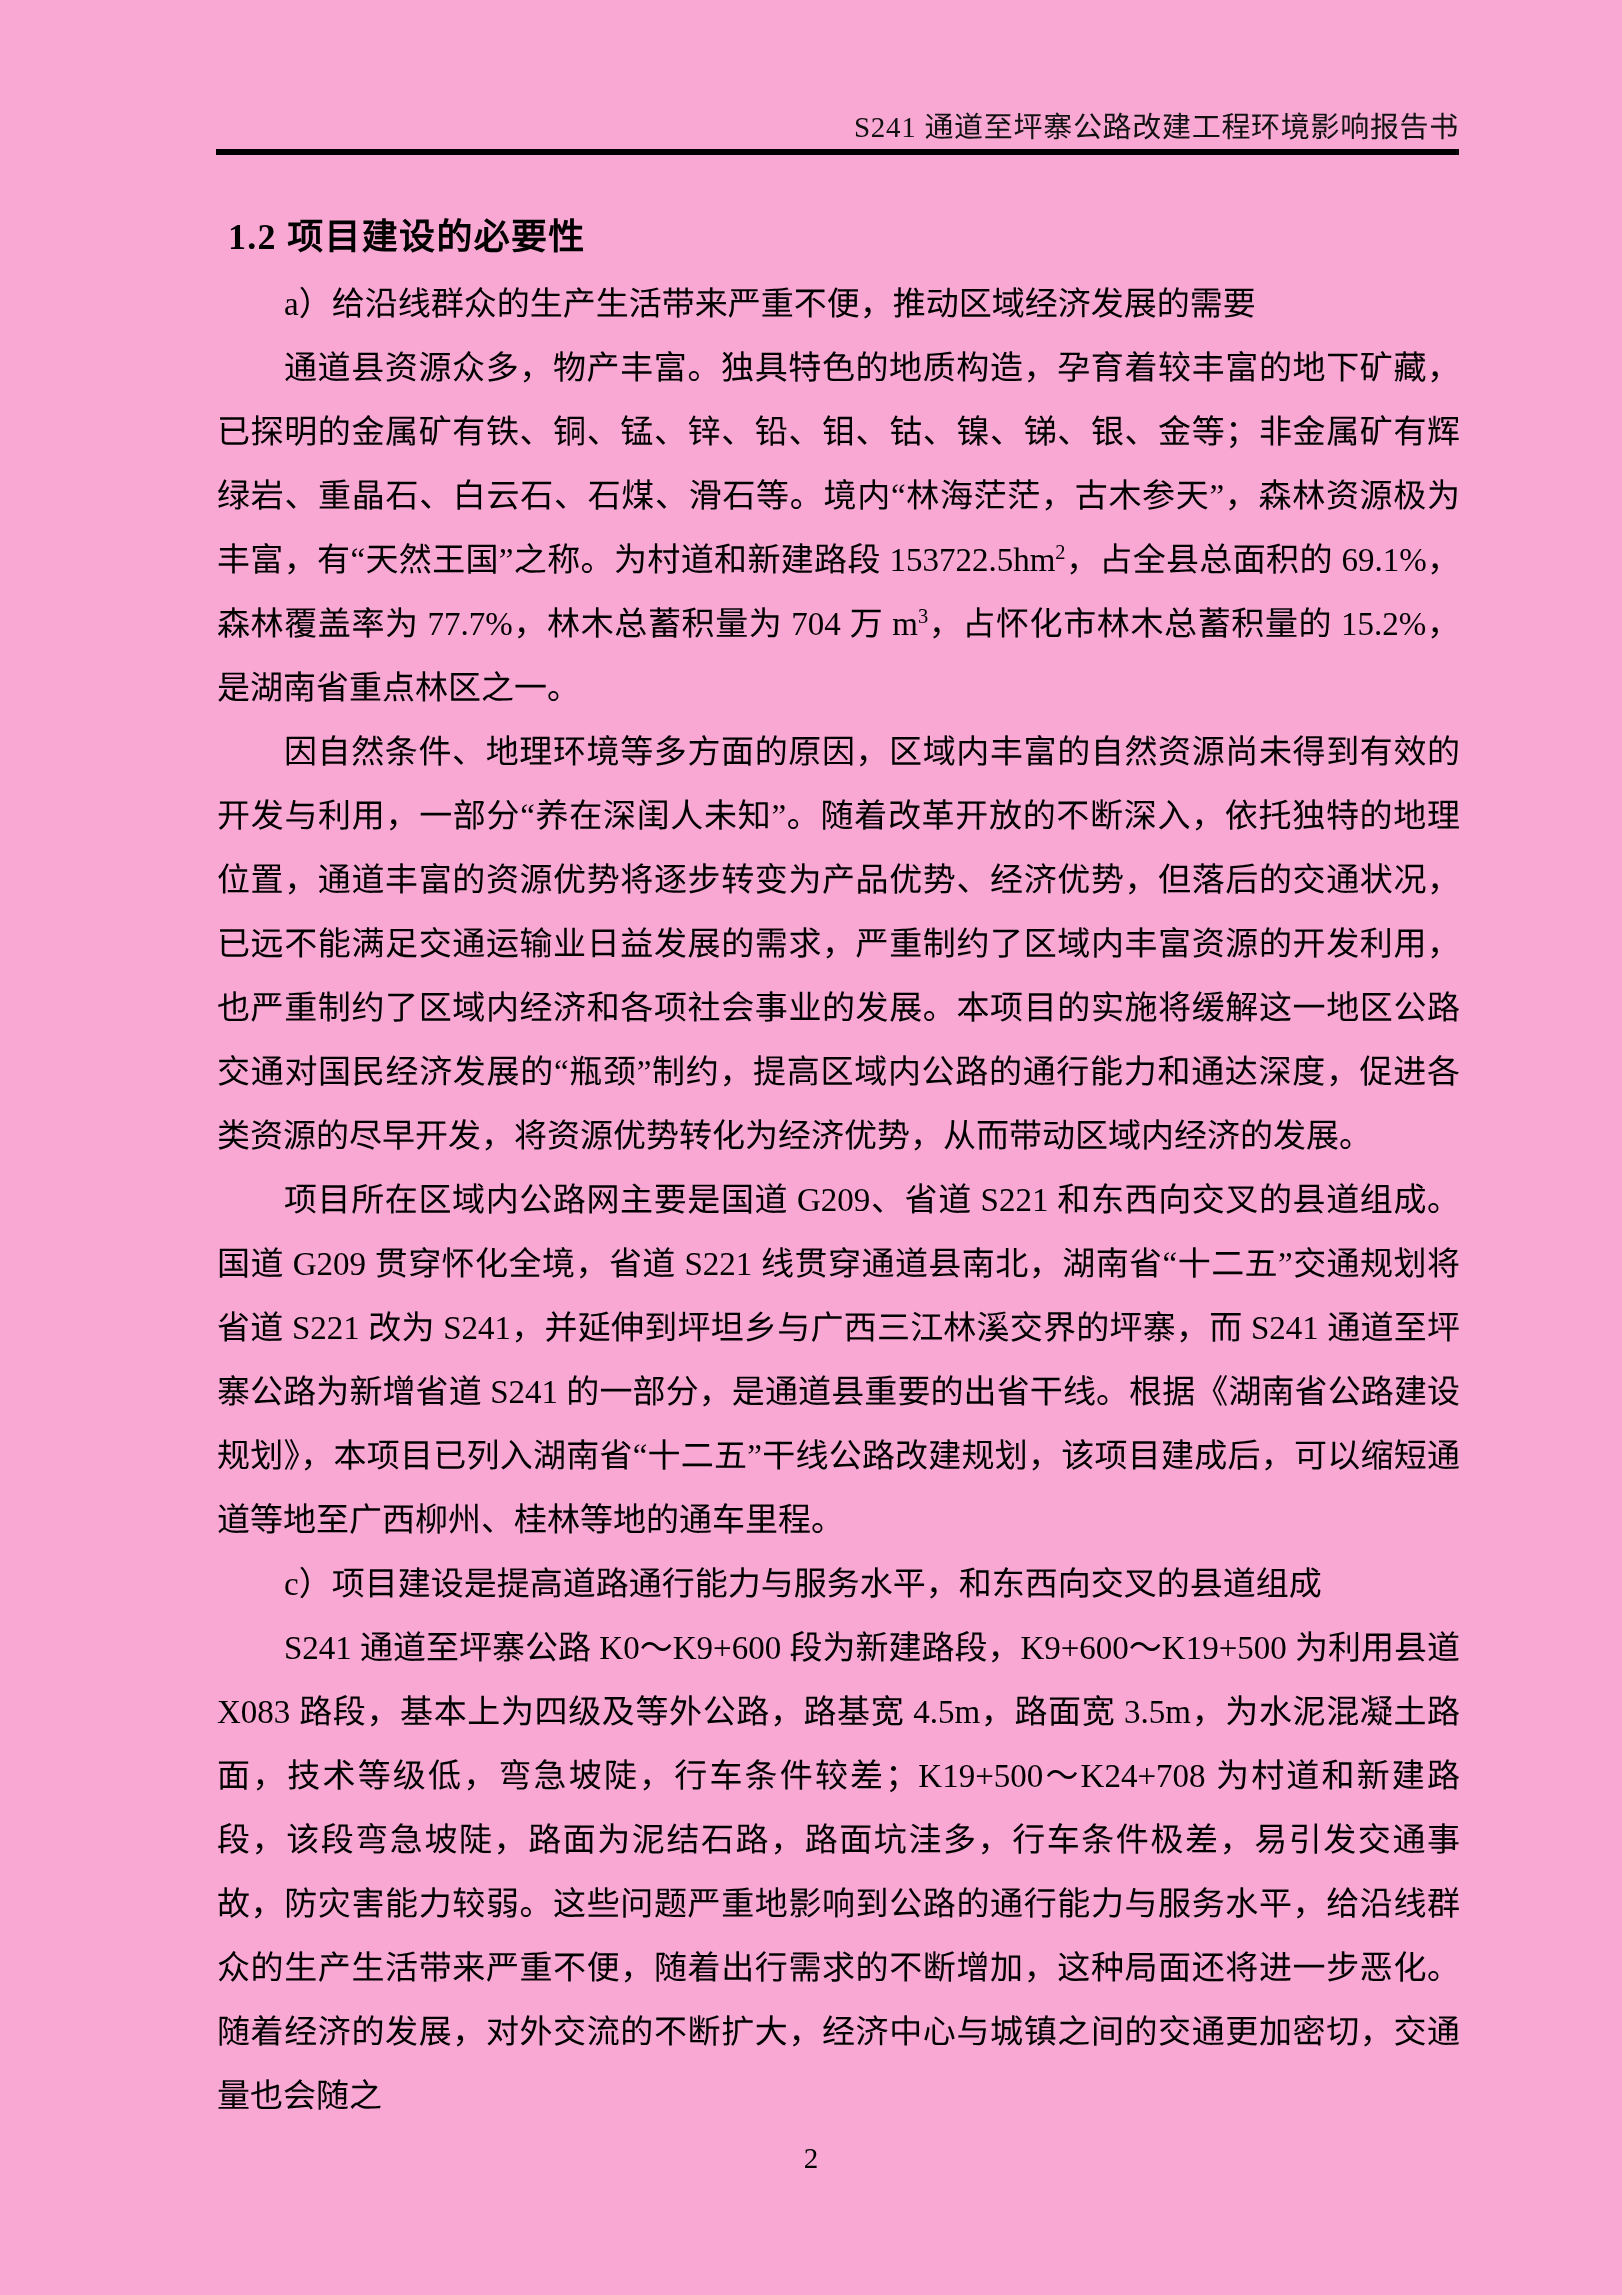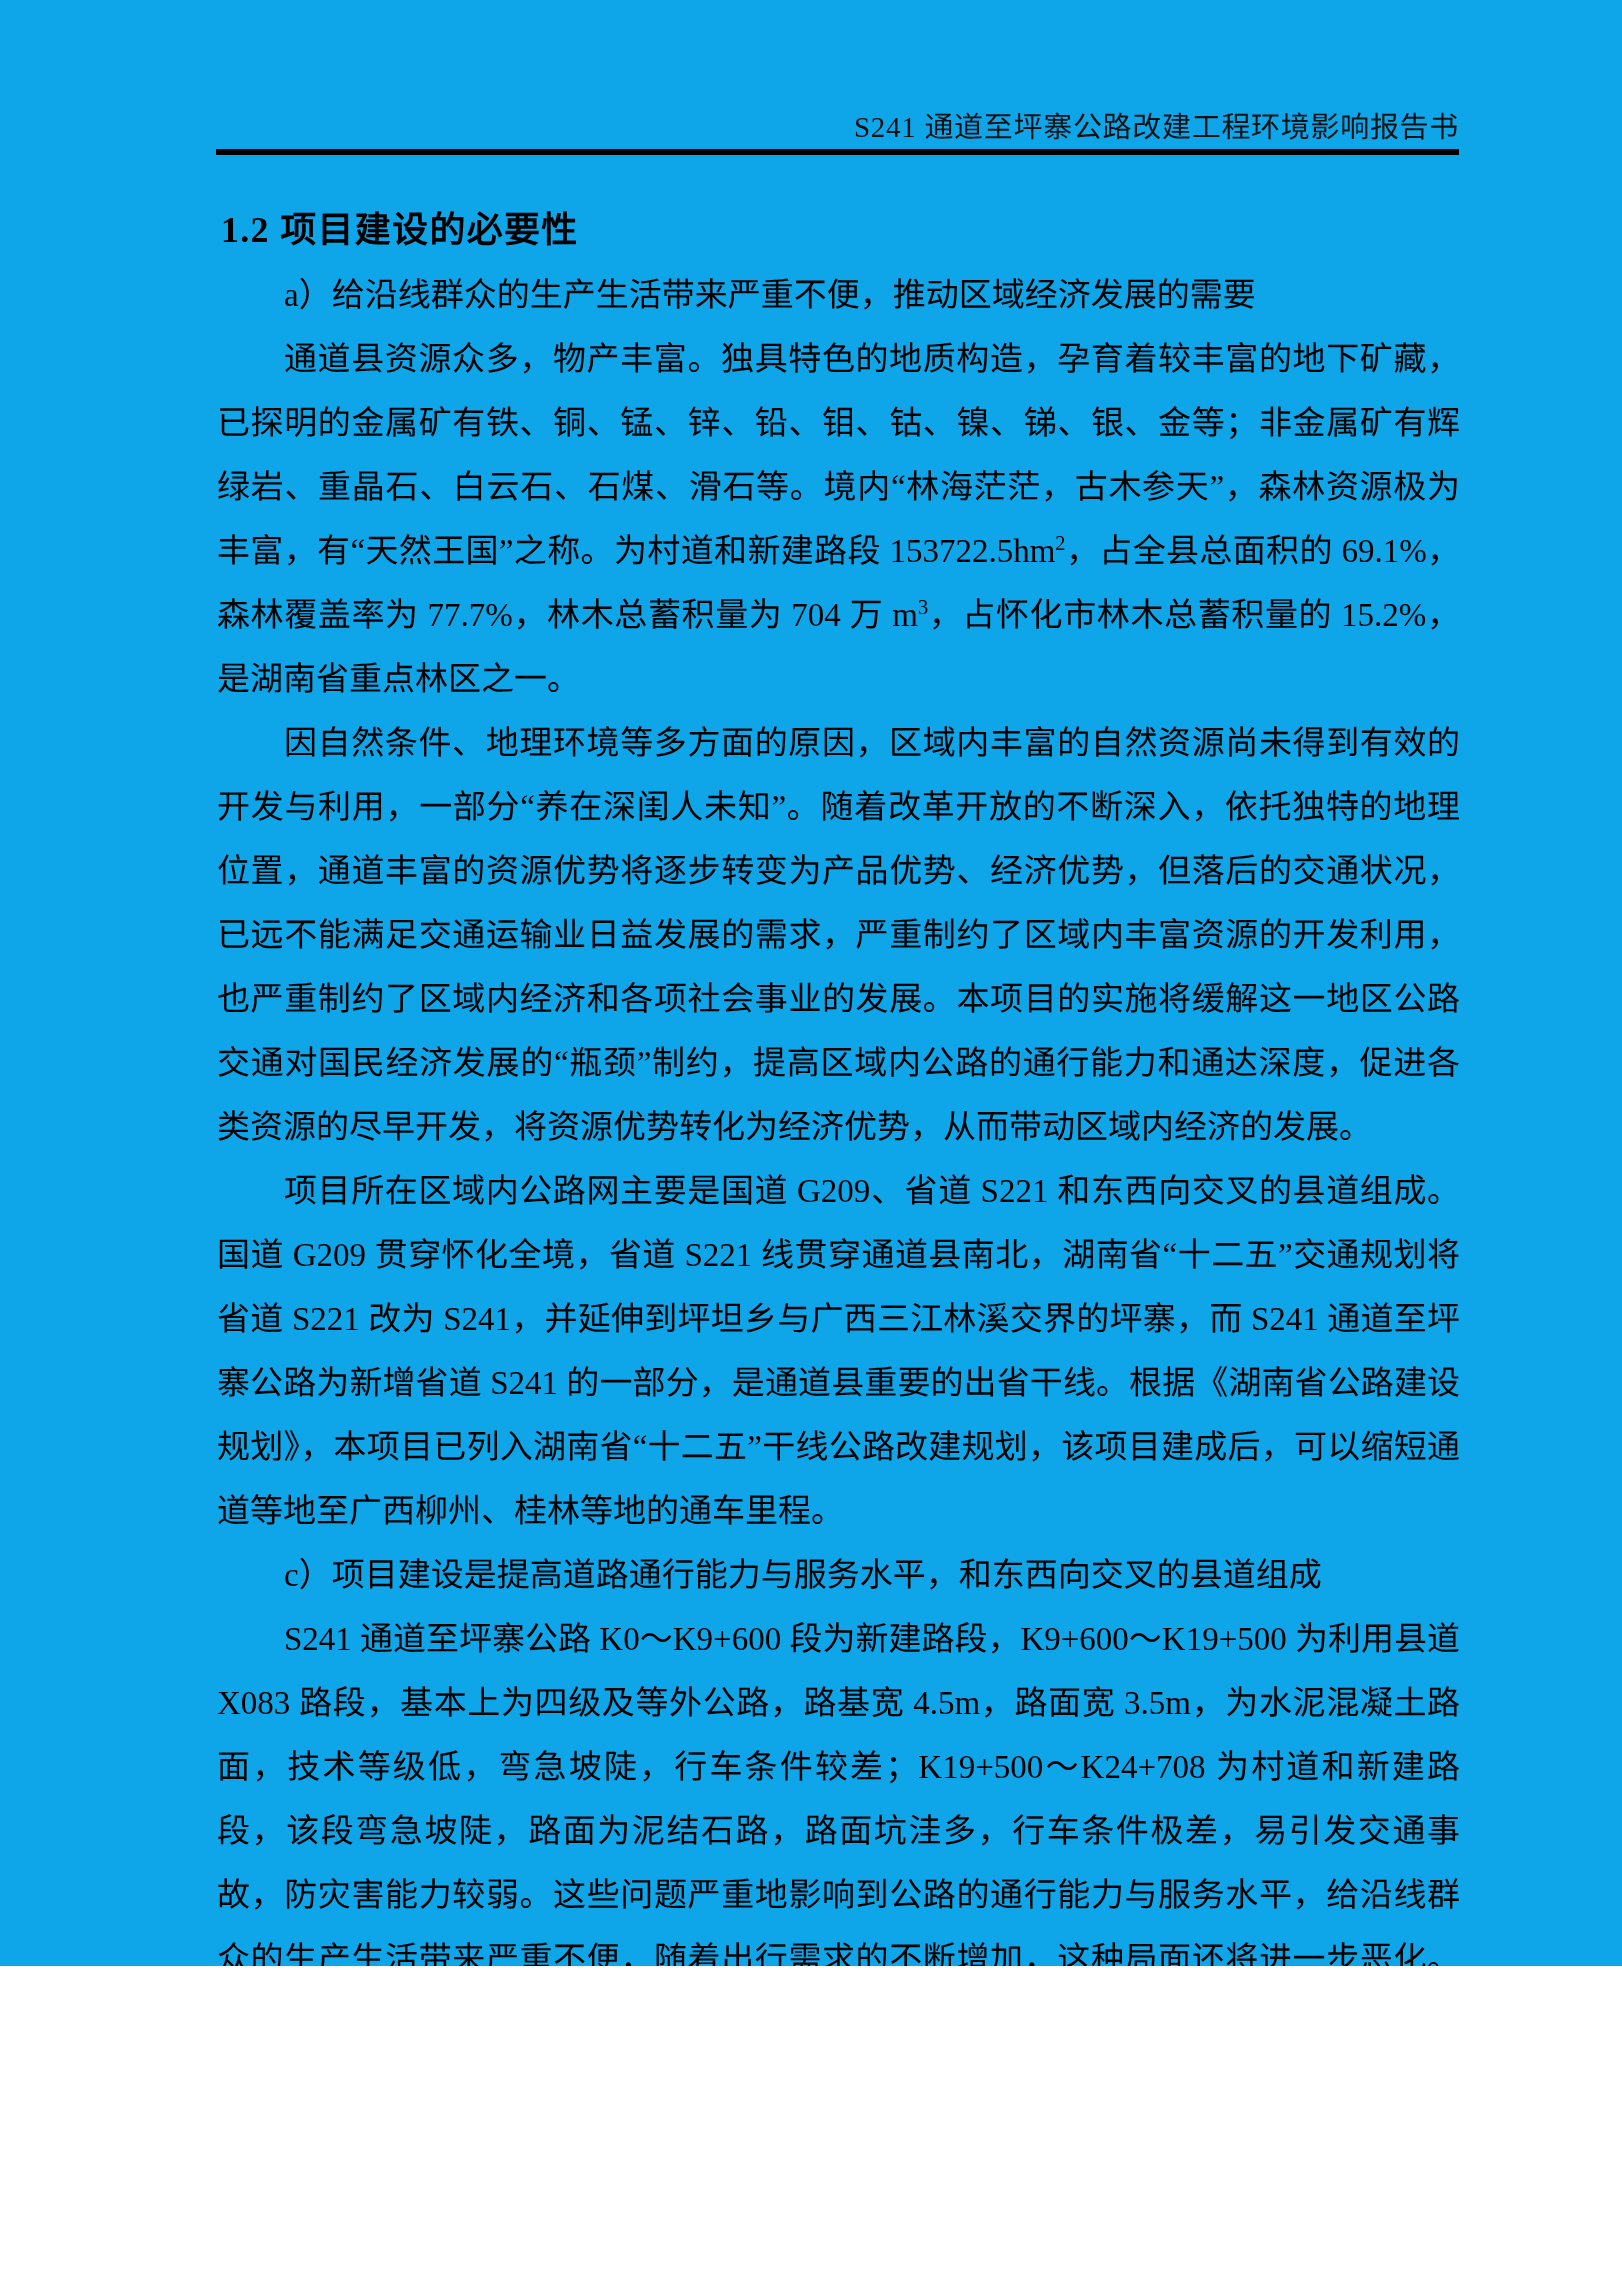--- a/index.html
+++ b/index.html
@@ -3,22 +3,22 @@
 <meta charset="utf-8">
 <style>
   html, body {
     margin: 0;
     padding: 0;
     background: #ffffff;
   }
   .page {
     position: relative;
     width: 1622px;
-    height: 1966px;
-    background: #0ea5e9;
+    height: 2295px;
+    background: #f9a8d4;
     color: #000000;
     font-family: "Liberation Serif", "DejaVu Serif", serif;
     overflow: hidden;
   }
   .page-header {
     position: absolute;
     left: 216px;
     top: 110px;
     width: 1243px;
     text-align: right;
@@ -36,21 +36,21 @@
     height: 5.9px;
     background: #000;
   }
   .content {
     position: absolute;
     left: 217px;
     top: 203px;
     width: 1243px;
   }
   .section-heading {
-    margin: 4px;
+    margin: 11px;
     font-size: 36px;
     line-height: 47px;
     font-weight: bold;
     color: #000;
     letter-spacing: 1.3px;
   }
   .paragraphs {
     margin-top: 9.2px;
   }
   .paragraphs p {

